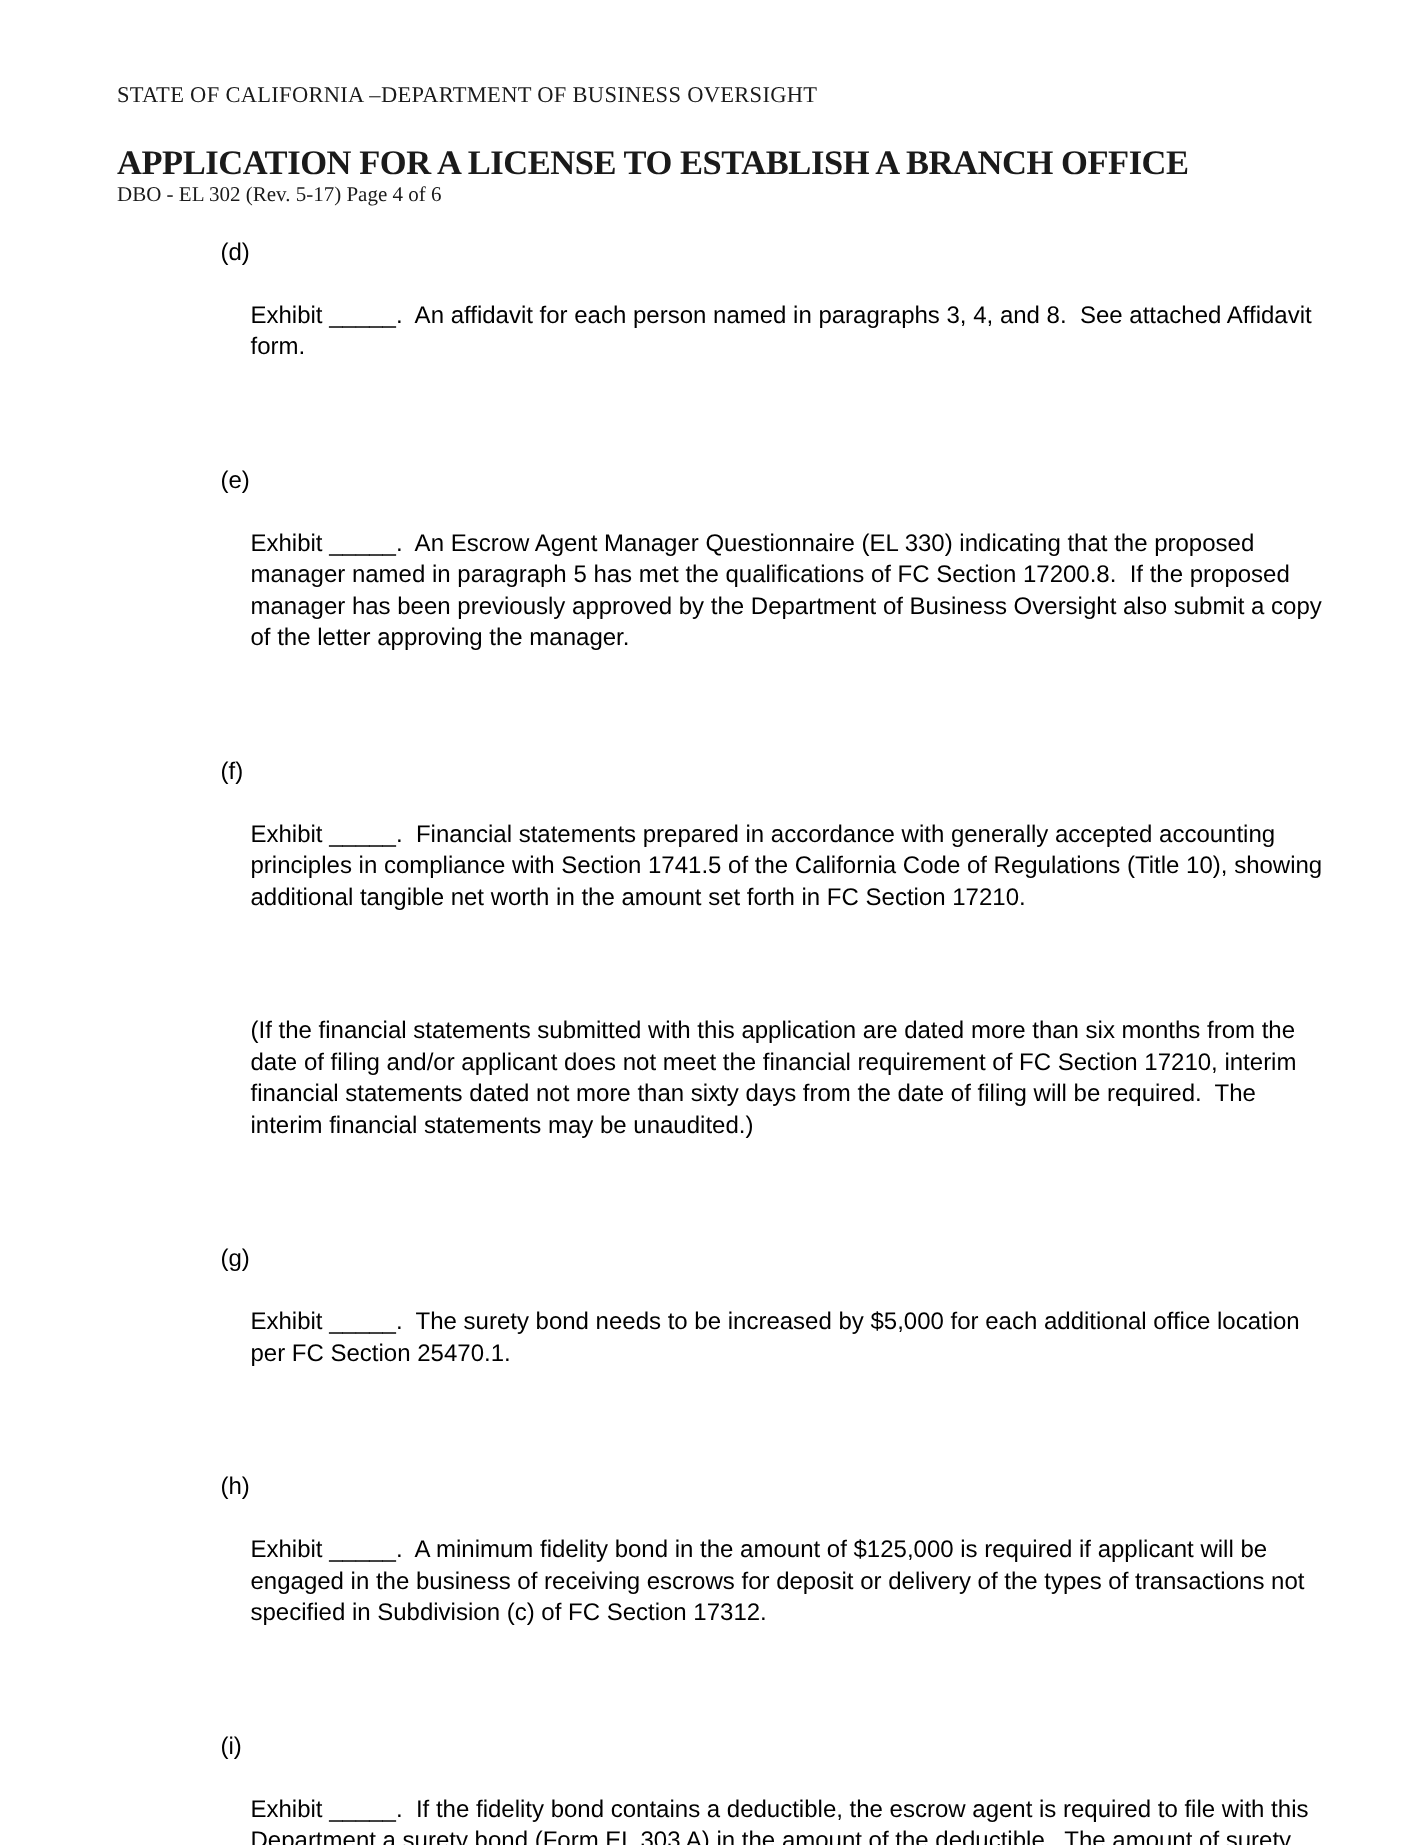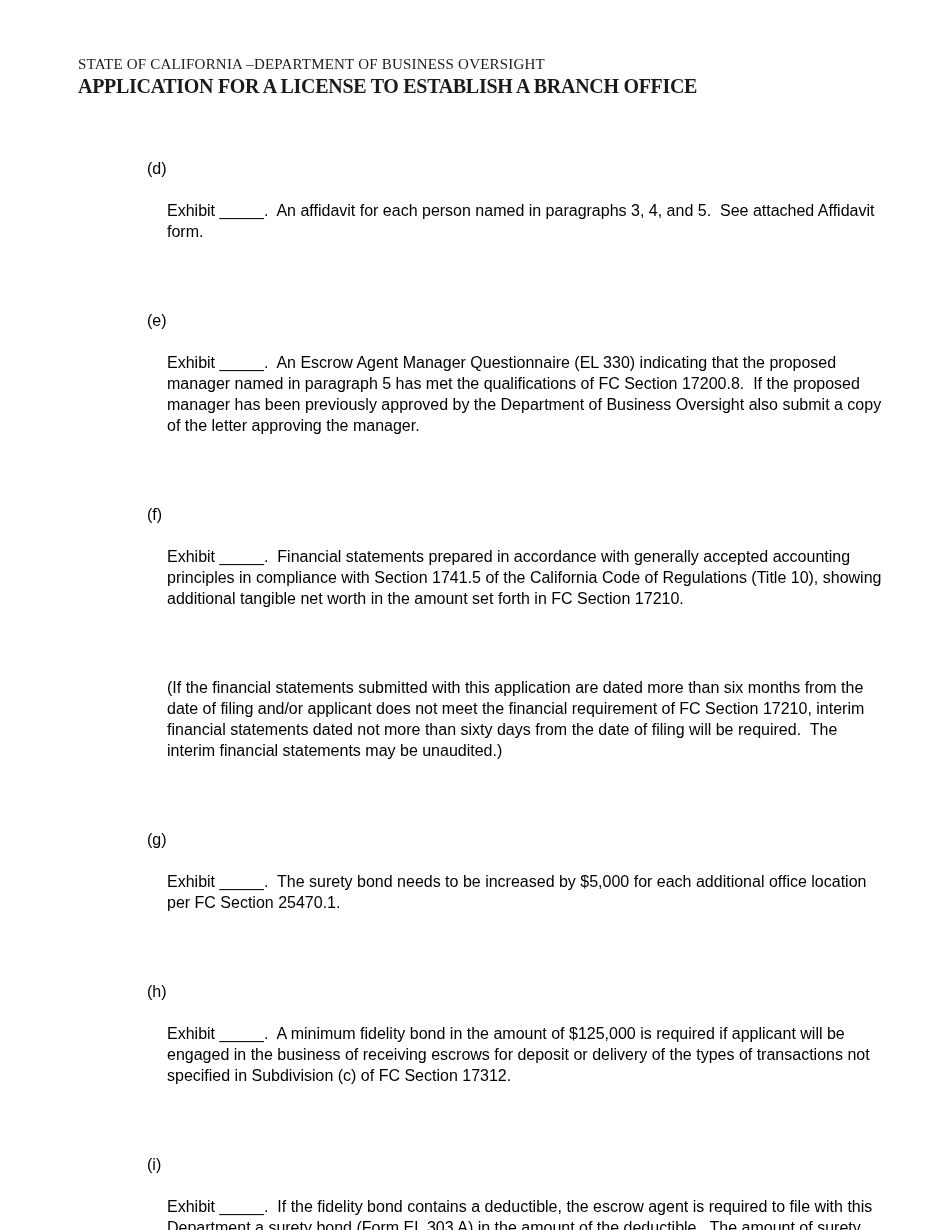--- a/index.html
+++ b/index.html
@@ -23,24 +23,25 @@
     top: 53px;
     font-family: "Liberation Serif", serif;
     color: #1a1a1a;
   }
   .doc-header .agency {
     font-size: 15px;
     line-height: 22px;
     letter-spacing: 0.2px;
   }
   .doc-header .title {
-    font-size: 20px;
+    font-size: 23px;
     font-weight: bold;
     line-height: 22px;
     letter-spacing: -0.3px;
+    margin-top: 23px;
   }
   .doc-header .form-id {
     font-size: 14px;
     line-height: 22px;
   }
   
   .exhibit-list {
     position: absolute;
     left: 147px;
     top: 158px;
@@ -67,28 +68,29 @@
   }
 </style>
 </head>
 <body>
 
 <div class="page">
 
   <div class="doc-header">
     <div class="agency">STATE OF CALIFORNIA –DEPARTMENT OF BUSINESS OVERSIGHT</div>
     <div class="title">APPLICATION FOR A LICENSE TO ESTABLISH A BRANCH OFFICE</div>
+    <div class="form-id">DBO - EL 302 (Rev. 5-17) Page 4 of 6</div>
   </div>
 
   <div class="exhibit-list">
 
     <div class="item">
       <span class="item-label">(d)</span>
       <div class="item-text">
-        <p>Exhibit _____.  An affidavit for each person named in paragraphs 3, 4, and 5.  See attached Affidavit form.</p>
+        <p>Exhibit _____.  An affidavit for each person named in paragraphs 3, 4, and 8.  See attached Affidavit form.</p>
       </div>
     </div>
 
     <div class="item">
       <span class="item-label">(e)</span>
       <div class="item-text">
         <p>Exhibit _____.  An Escrow Agent Manager Questionnaire (EL 330) indicating that the proposed manager named in paragraph 5 has met the qualifications of FC Section 17200.8.  If the proposed manager has been previously approved by the Department of Business Oversight also submit a copy of the letter approving the manager.</p>
       </div>
     </div>
 

